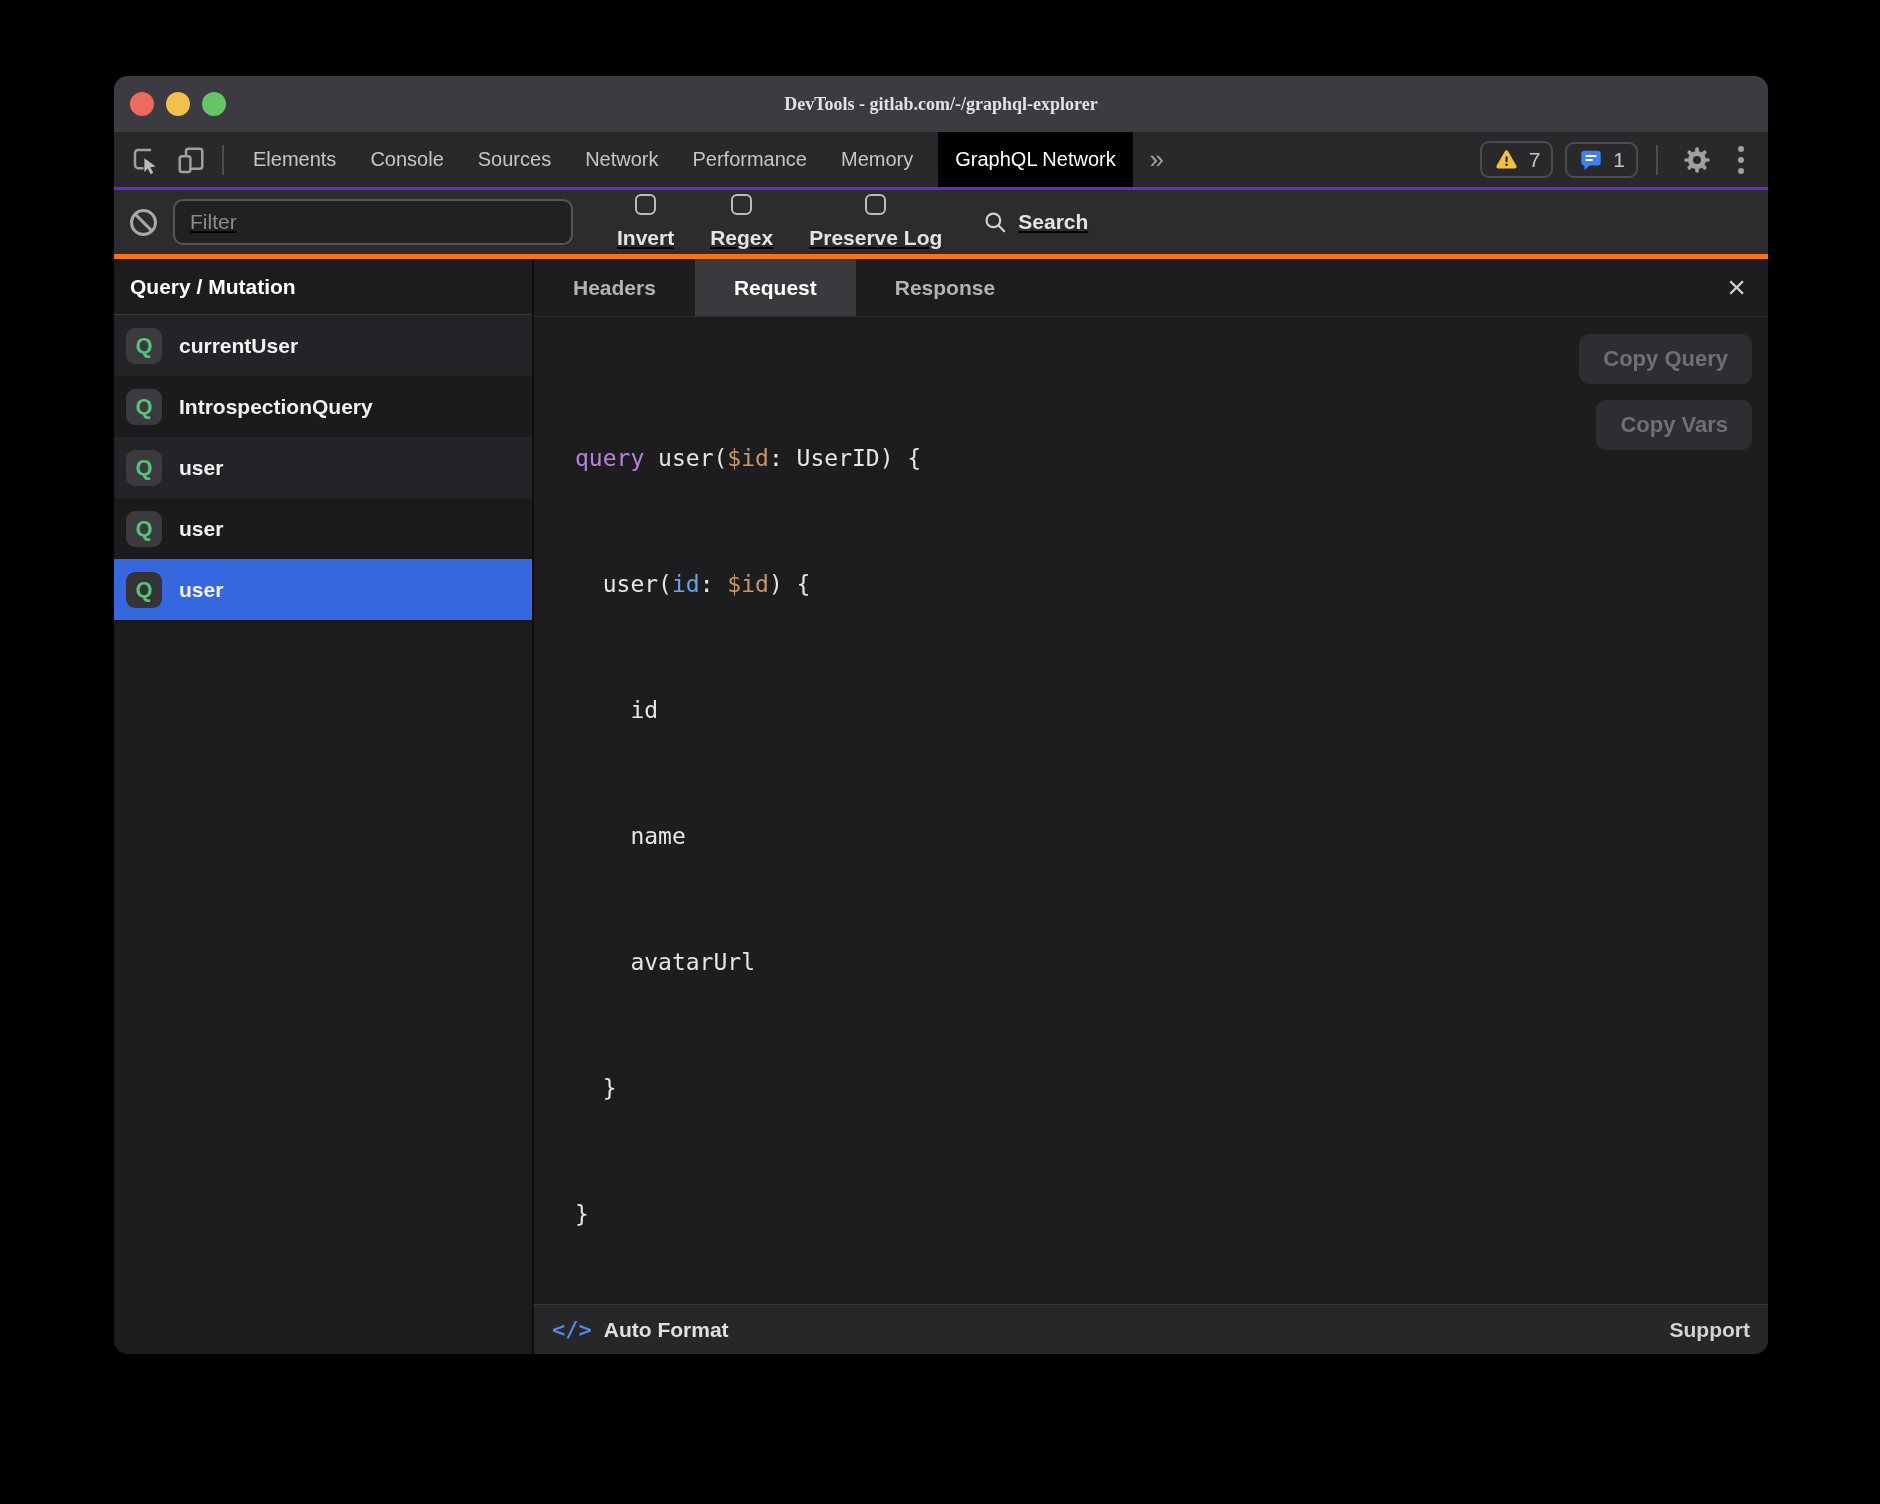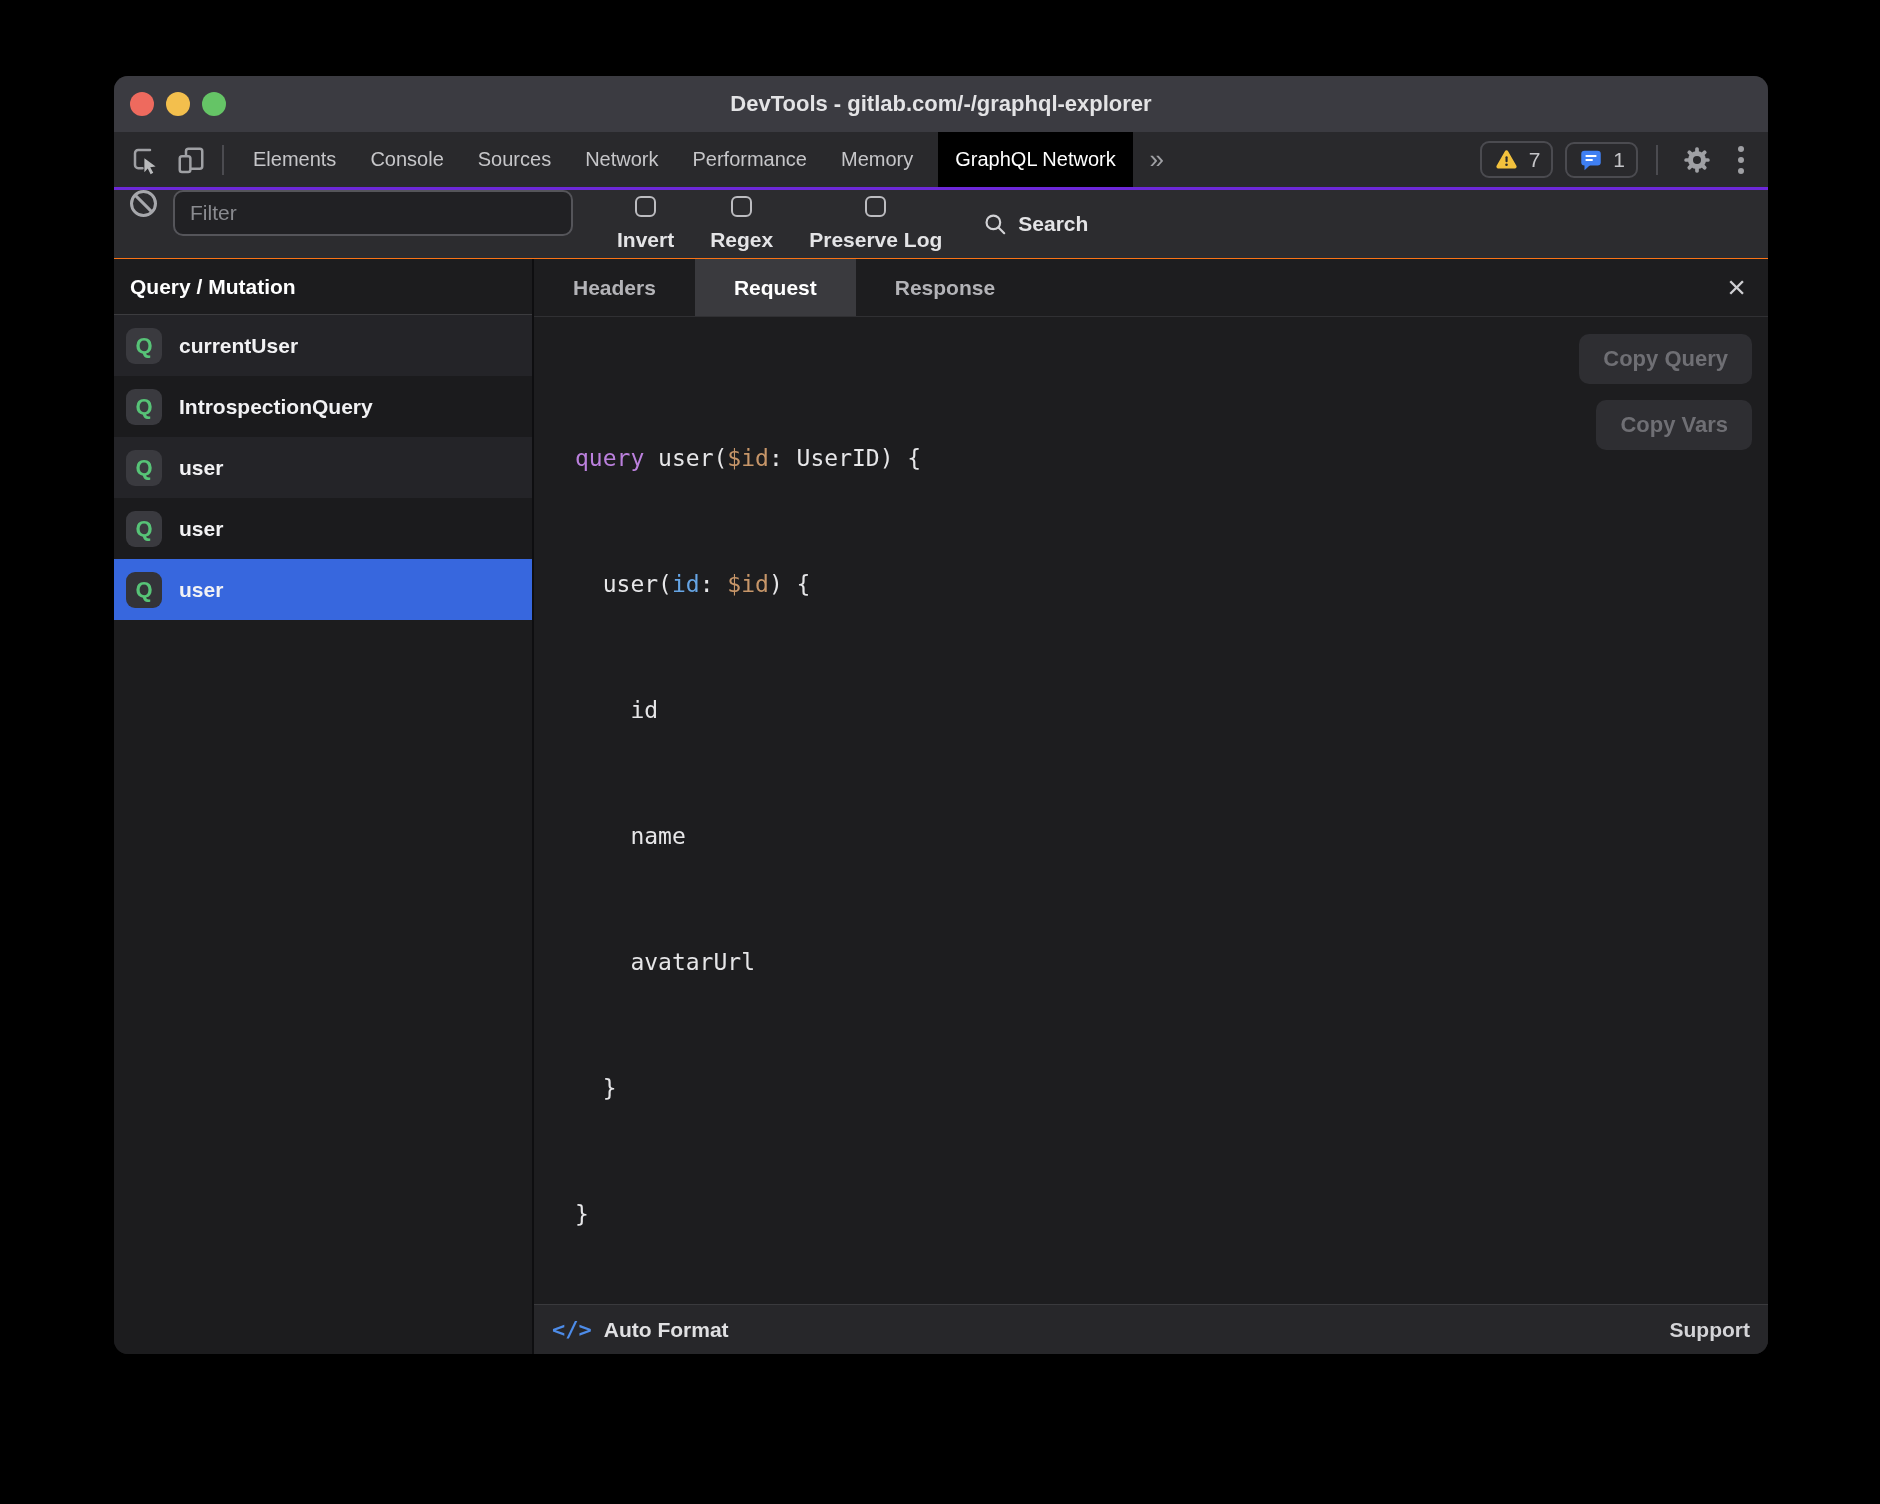--- a/index.html
+++ b/index.html
@@ -9,41 +9,41 @@
   .window { position:absolute; left:114px; top:76px; width:1654px; height:1278px;
             border-radius:14px; overflow:hidden; background:#1d1d1f;
             display:flex; flex-direction:column; }
 
   
   .titlebar { height:56px; flex:0 0 56px; background:#3b3b41; position:relative;
               display:flex; align-items:center; justify-content:center; }
   .lights { position:absolute; left:16px; top:16px; display:flex; gap:12px; }
   .light { width:24px; height:24px; border-radius:50%; }
   .light.red{ background:#ee6a5e; } .light.yellow{ background:#f3bf4d; } .light.green{ background:#65c466; }
-  .win-title { color:#e3e3e5; font-size:22px; font-weight:700; }
+  .win-title { color:#e3e3e5; font-size:18px; font-weight:700;font-family:Liberation Serif, serif; }
 
   
   .tabbar { height:58px; flex:0 0 58px; background:#29292c; display:flex; align-items:stretch;
             border-bottom:3px solid #6d28d9; }
   .tool-icons { display:flex; align-items:center; padding:0 6px 0 10px; gap:4px; }
   .icon-btn { width:42px; height:42px; display:flex; align-items:center; justify-content:center; }
   .vdiv { width:2px; height:30px; background:#4b4b50; margin:auto 6px; }
   .tab { padding:0 17px; display:flex; align-items:center; color:#c6c6c9; font-size:20px; white-space:nowrap; }
   .tab.selected { background:#000; color:#fff;margin-left:8px; }
   .overflow-btn { width:48px; display:flex; align-items:center; justify-content:center;
                   color:#9fa0a4; font-size:26px; }
   .right-cluster { margin-left:auto; display:flex; align-items:center; gap:12px; padding-right:16px; }
   .badge { display:flex; align-items:center; gap:9px; border:2px solid #4b4b50; border-radius:9px;
            padding:3px 11px; color:#c6c6c9; font-size:21px; }
   .kebab { display:flex; flex-direction:column; gap:5px; padding:0 8px; }
   .kebab span { width:6px; height:6px; border-radius:50%; background:#9fa0a4; }
 
   
-  .filterbar { height:69px; flex:0 0 69px; background:#2c2c2f; display:flex; 
-               padding:0 16px; border-bottom:1px solid #f97316; }
+  .filterbar { height:69px; flex:0 0 69px; background:#2c2c2f; display:flex; align-items:center;
+               padding:0 16px; border-bottom:5px solid #f97316;text-decoration:underline; }
   .block-icon { width:27px; height:27px; border:3px solid #a7a8ac; border-radius:50%;
                 position:relative; flex:0 0 auto; }
   .block-icon::after { content:""; position:absolute; left:-2px; top:9px; width:25px; height:3px;
                        background:#a7a8ac; transform:rotate(45deg); }
   .filter-input { margin-left:16px; width:400px; height:46px; background:#212124;
                   border:2px solid #55555a; border-radius:10px; color:#e6e6e8;
                   font-size:21px; padding:0 15px; outline:none; font-family:"Liberation Sans",sans-serif; }
   .filter-input::placeholder { color:#8a8b90; }
   .check-group { display:flex; align-items:center; gap:36px; margin-left:44px; }
   .check-item { display:flex; align-items:center; gap:11px; color:#e4e4e6; font-weight:700; font-size:21px;flex-direction:column; }

